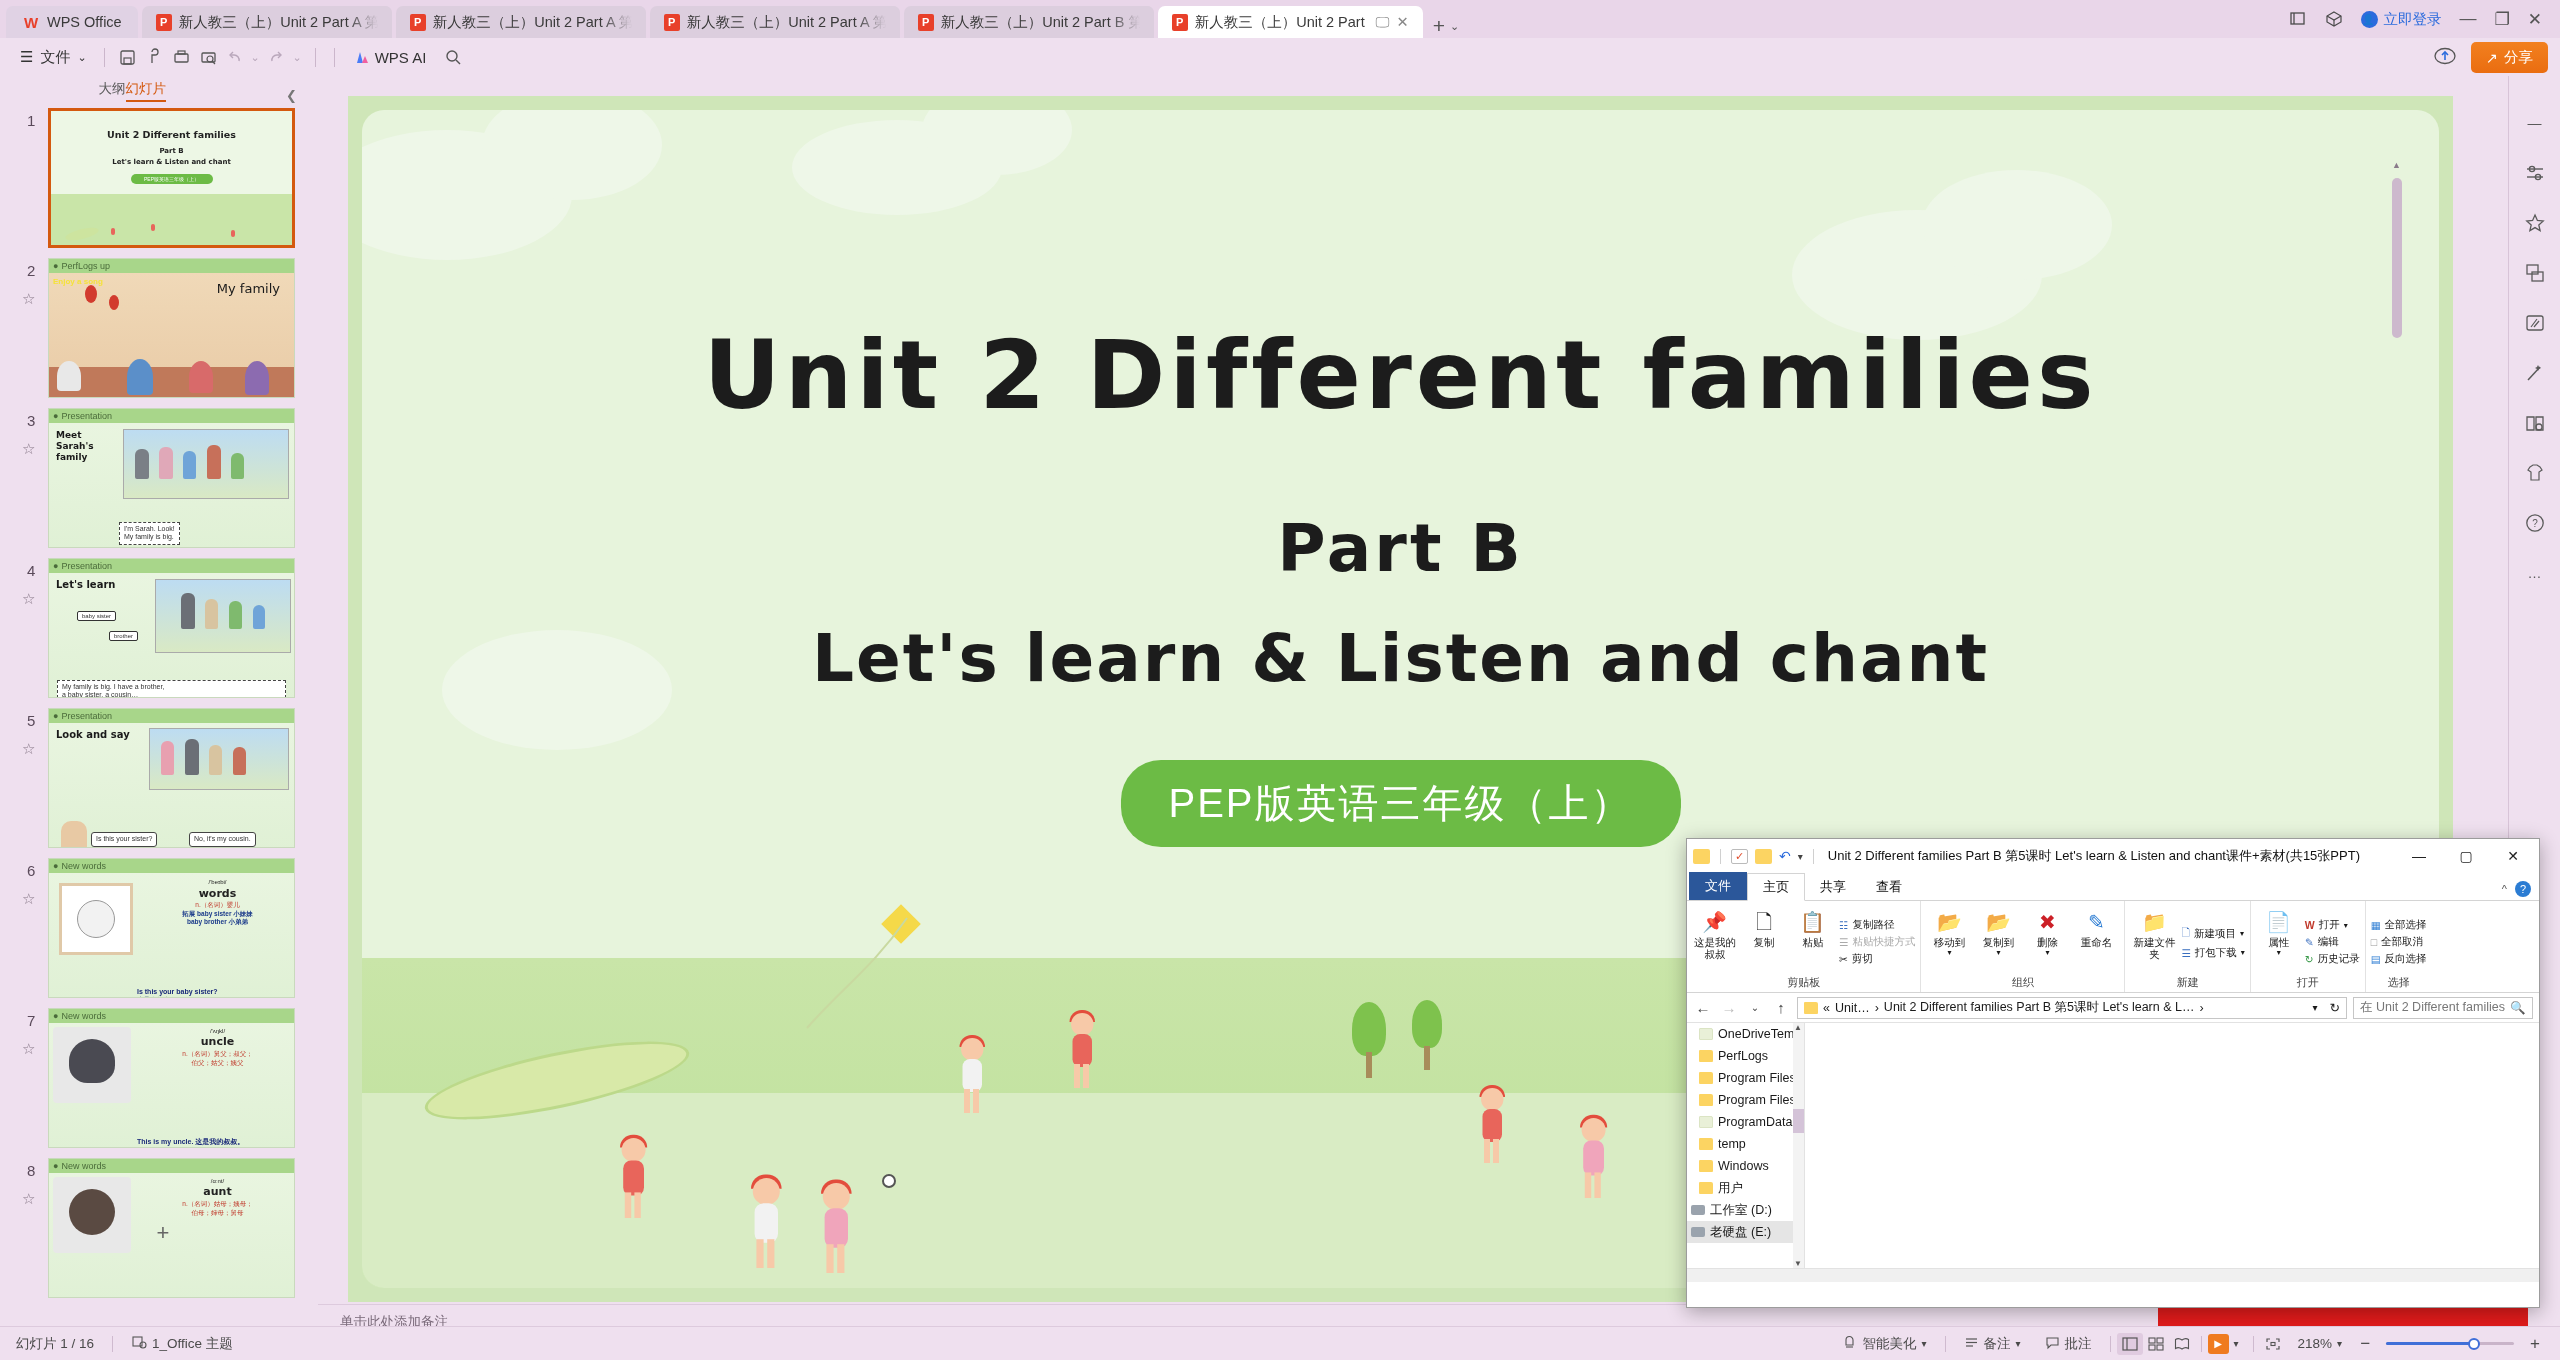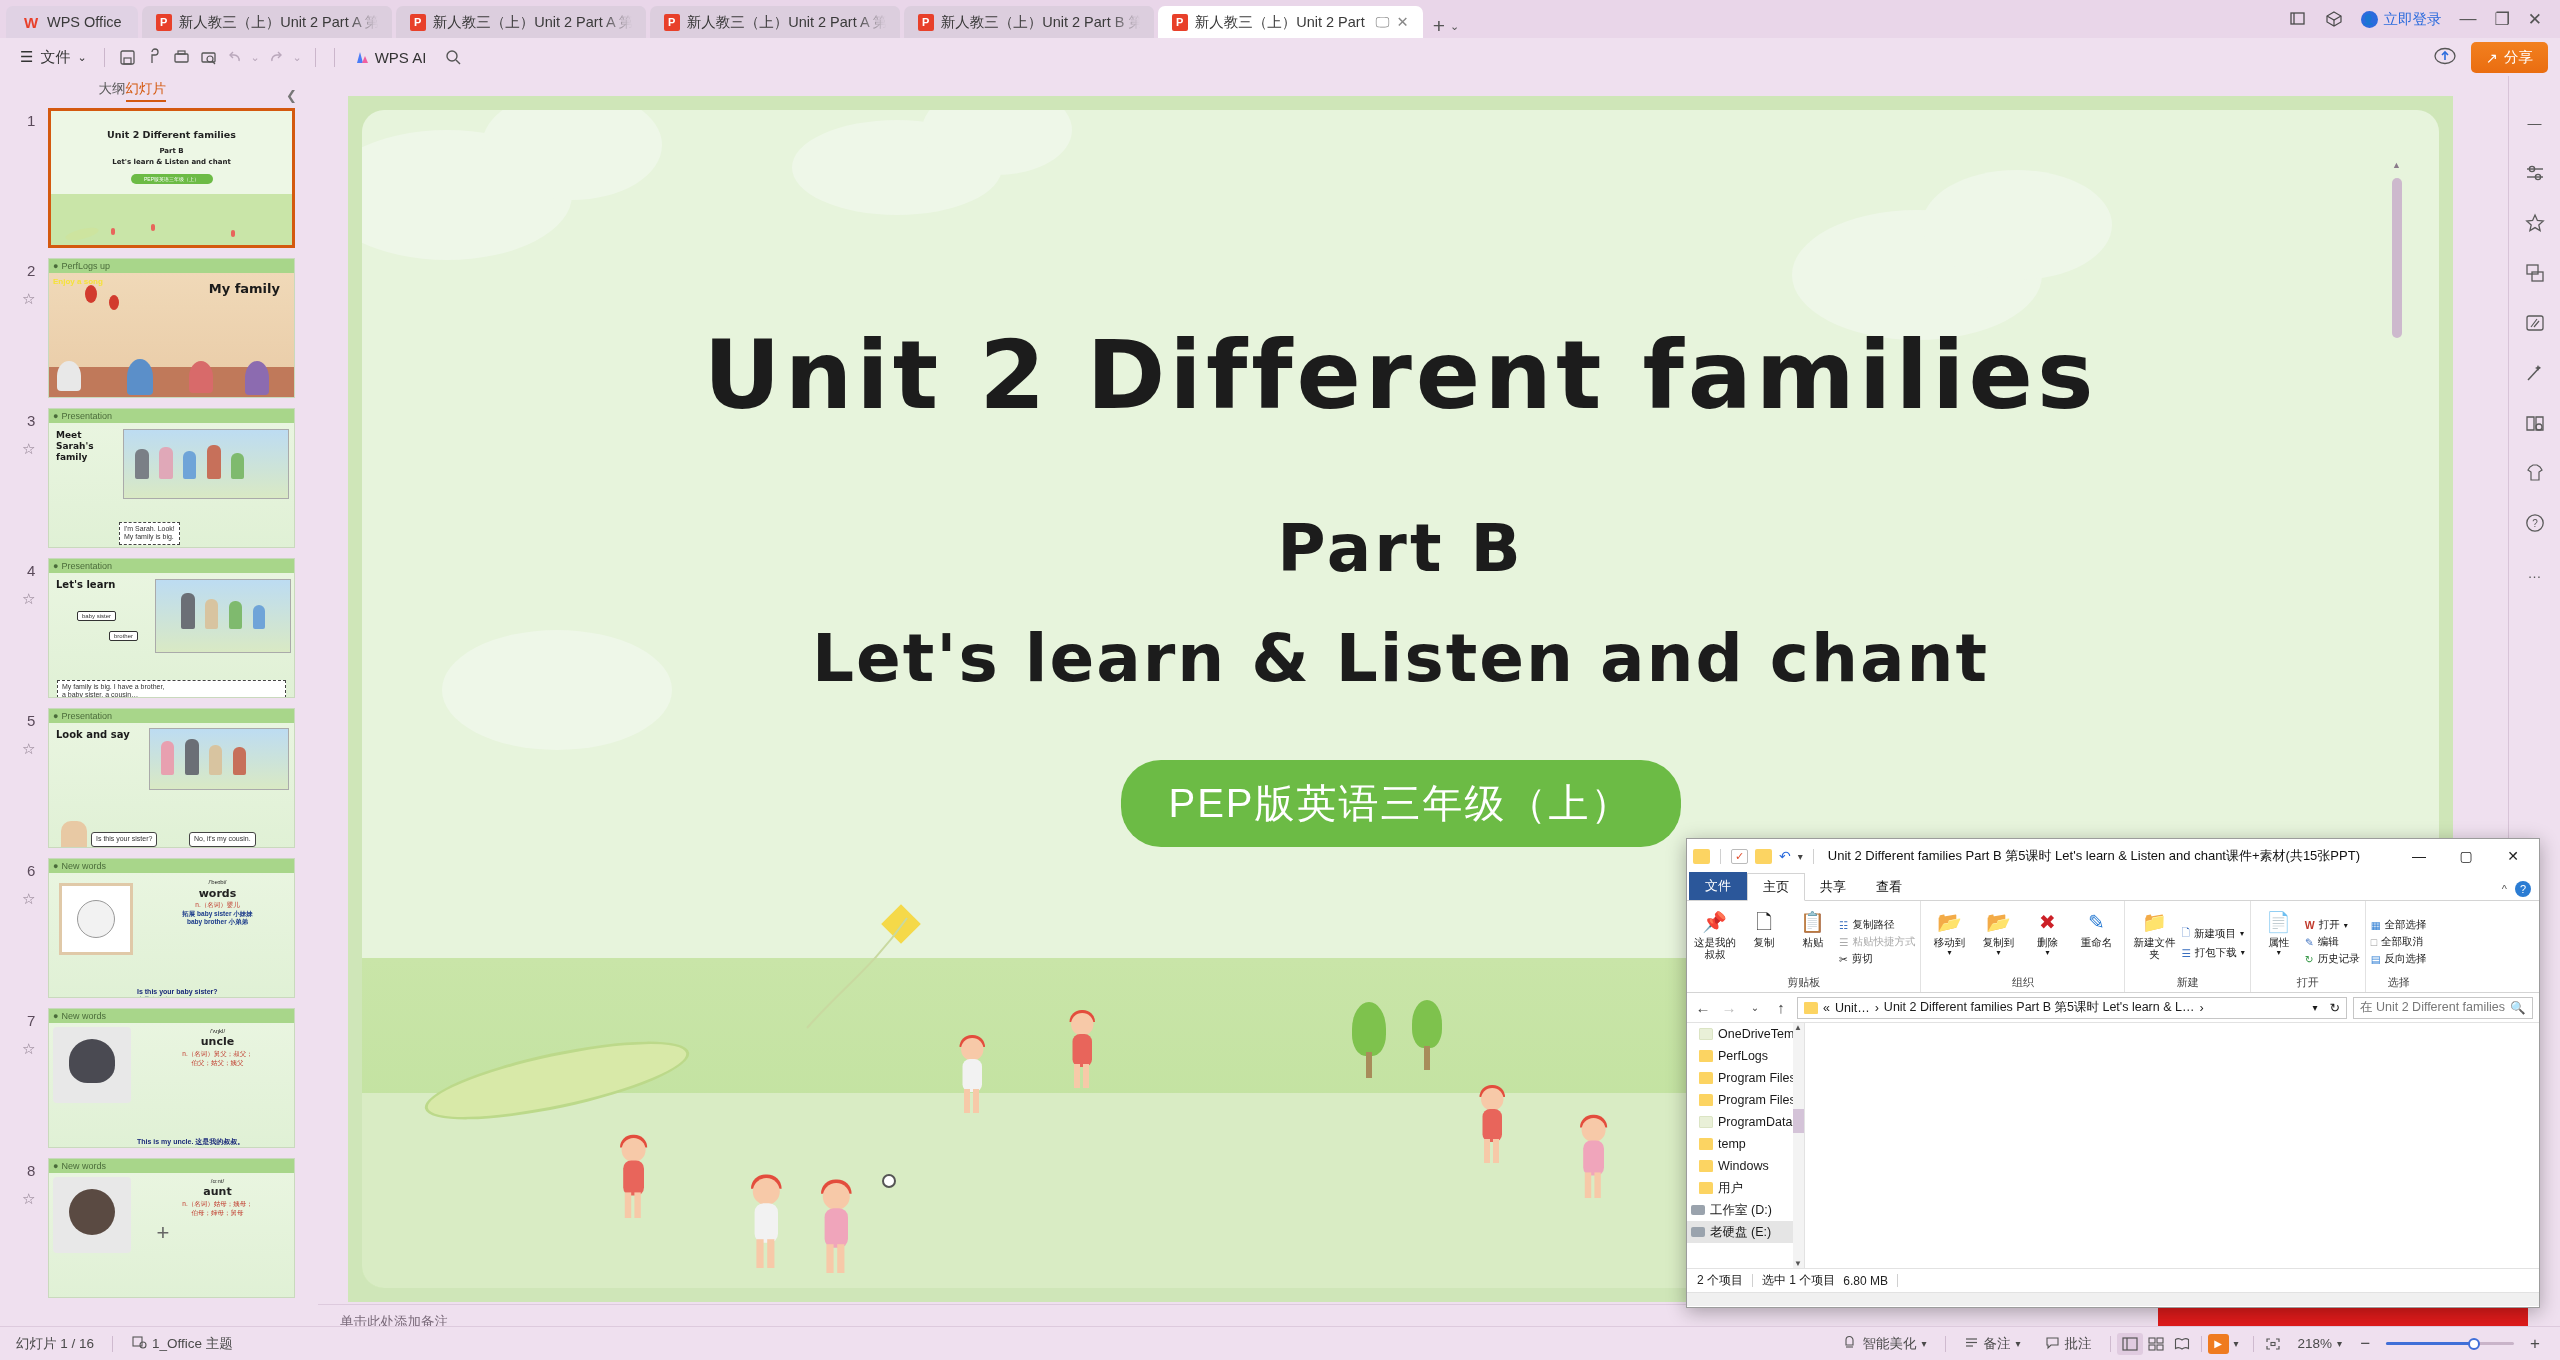--- a/index.html
+++ b/index.html
@@ -420,21 +420,21 @@
   <div class="thumbrow">
     <span class="thumbnum">2</span>
     <span class="thumbstar">☆</span>
     <div class="thumb">
       <div class="thumb-hdr">
         <span>●</span>
         <span>PerfLogs up</span>
       </div>
       <div class="thumb-body" style="background:linear-gradient(180deg,#f0d9b8,#e8c9a4);">
         <div style="position:absolute;left:4px;top:4px;font-size:8px;color:#f5e23a;font-weight:bold;">Enjoy a song</div>
-        <div style="position:absolute;right:14px;top:8px;font-family:'DejaVu Sans',sans-serif;font-size:13px;font-weight:bold;color:#1a1a1a;">My family</div>
+        <div style="position:absolute;right:14px;top:8px;font-family:'DejaVu Sans',sans-serif;font-size:13px;font-weight:normal;color:#1a1a1a;">My family</div>
         <div style="position:absolute;left:0;right:0;bottom:0;height:44px;background:#c0795a;"></div>
         <div style="position:absolute;left:8px;bottom:20px;width:24px;height:30px;border-radius:50% 50% 4px 4px;background:#e8e8e8;"></div>
         <div style="position:absolute;left:78px;bottom:16px;width:26px;height:36px;border-radius:50% 50% 4px 4px;background:#5b8fc9;"></div>
         <div style="position:absolute;left:140px;bottom:18px;width:24px;height:32px;border-radius:50% 50% 4px 4px;background:#d86a6a;"></div>
         <div style="position:absolute;left:196px;bottom:16px;width:24px;height:34px;border-radius:50% 50% 4px 4px;background:#8c6bb0;"></div>
         <div style="position:absolute;left:36px;top:12px;width:12px;height:18px;background:#d23b2e;border-radius:50%;"></div>
         <div style="position:absolute;left:60px;top:22px;width:10px;height:15px;background:#d23b2e;border-radius:50%;"></div>
       </div>
     </div>
   </div>
@@ -956,28 +956,20 @@
           <span>老硬盘 (E:)</span>
         </div>
       <div class="nav-scroll">
         <span style="position:absolute;top:0;left:1px;font-size:8px;color:#555;">▲</span>
         <span class="nav-thumb"></span>
         <span style="position:absolute;bottom:0;left:1px;font-size:8px;color:#555;">▼</span>
       </div>
     </div>
   </div>
 
-  <div class="ex-status">
-    <span>2 个项目</span>
-    <span class="es-div"></span>
-    <span>选中 1 个项目</span>
-    <span style="width:8px;"></span>
-    <span>6.80 MB</span>
-    <span class="es-div"></span>
-  </div>
   <div class="ex-bottom"></div>
 </div>
 
 <div class="statusbar">
   <div class="sb-left">
     <span class="sb-item" style="padding-left:0;">幻灯片 1 / 16</span>
     <span class="sb-div"></span>
     <span class="sb-item">
       <span>
         <svg width="16" height="16" viewBox="0 0 16 16">

